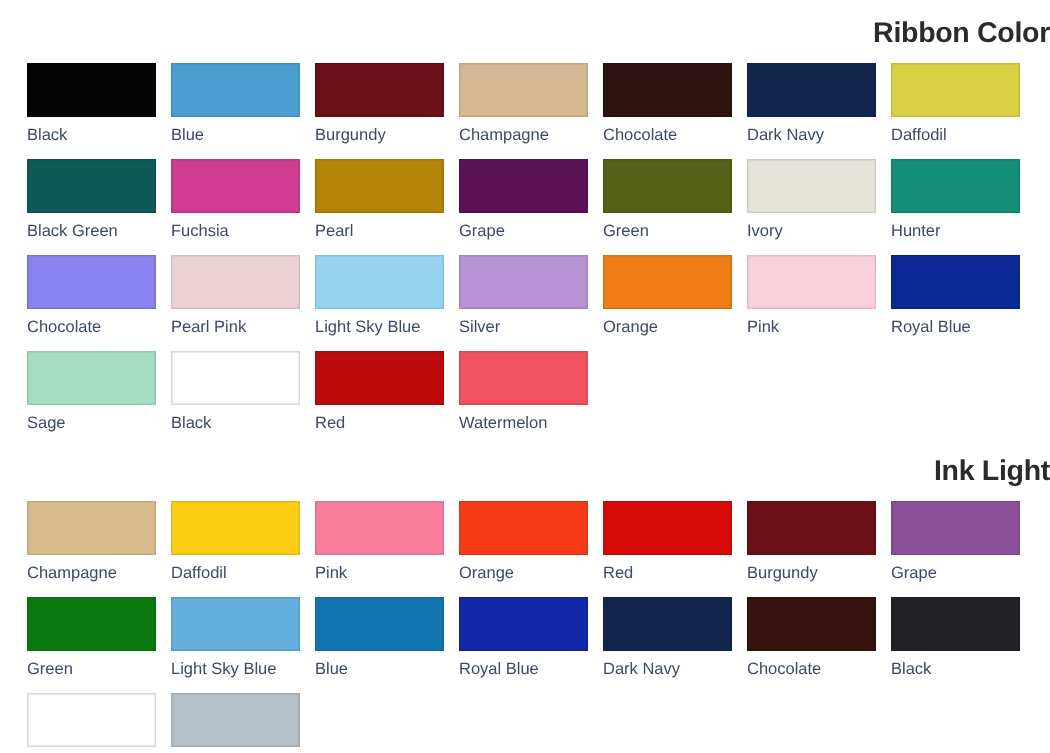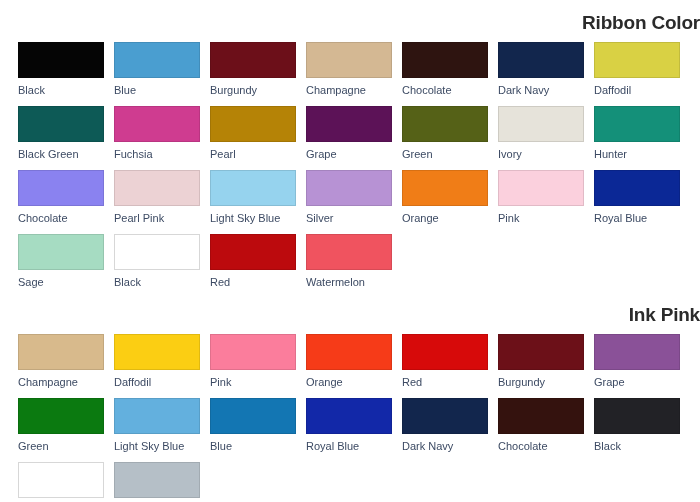--- a/index.html
+++ b/index.html
@@ -176,21 +176,21 @@
           <div class="swatch-label">Red</div>
         </div>
         <div class="swatch-cell">
           <div class="swatch-chip" style="background-color: rgb(240, 83, 95);"></div>
           <div class="swatch-label">Watermelon</div>
         </div>
       </div>
   </div>
 
   <div class="section" id="ink-section">
-    <h2 class="section-title">Ink Pink</h2>
+    <h2 class="section-title">Ink Light</h2>
     <div class="swatch-grid" id="ink-grid">
         <div class="swatch-cell">
           <div class="swatch-chip" style="background-color: rgb(216, 186, 140);"></div>
           <div class="swatch-label">Champagne</div>
         </div>
         <div class="swatch-cell">
           <div class="swatch-chip" style="background-color: rgb(251, 206, 19);"></div>
           <div class="swatch-label">Daffodil</div>
         </div>
         <div class="swatch-cell">

